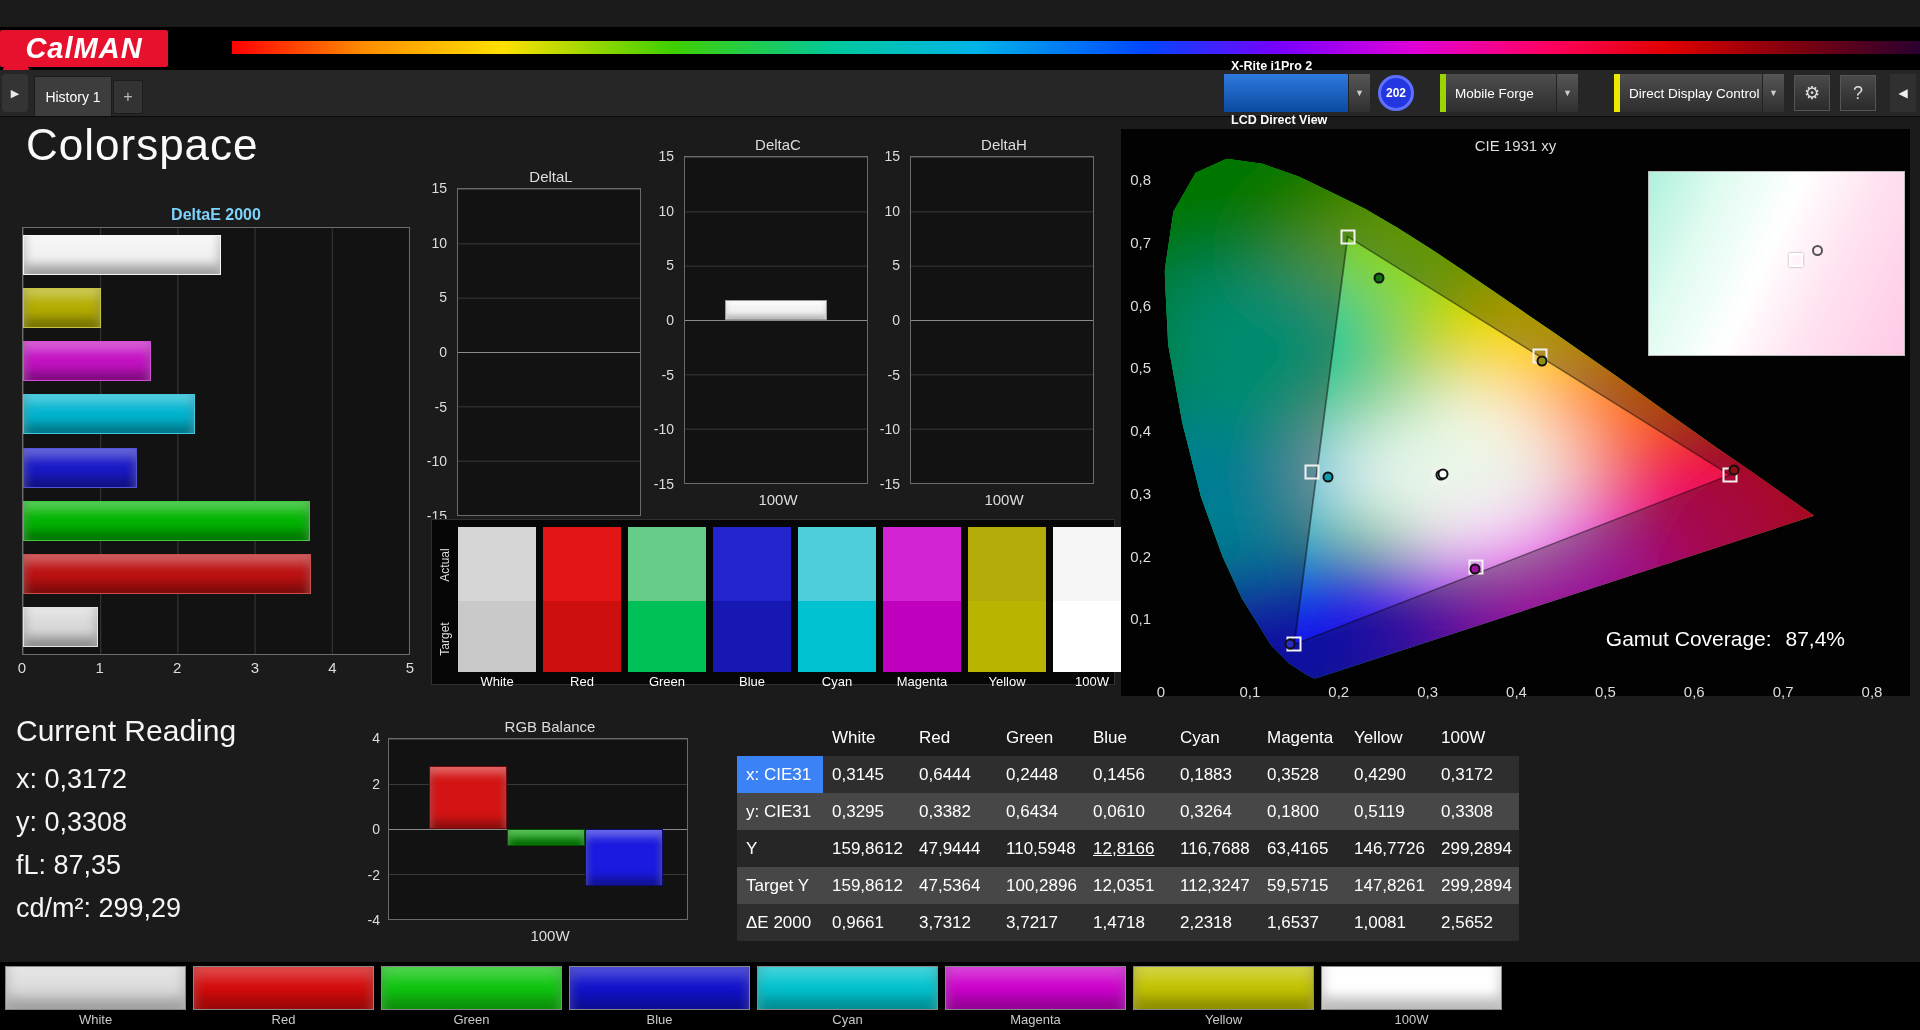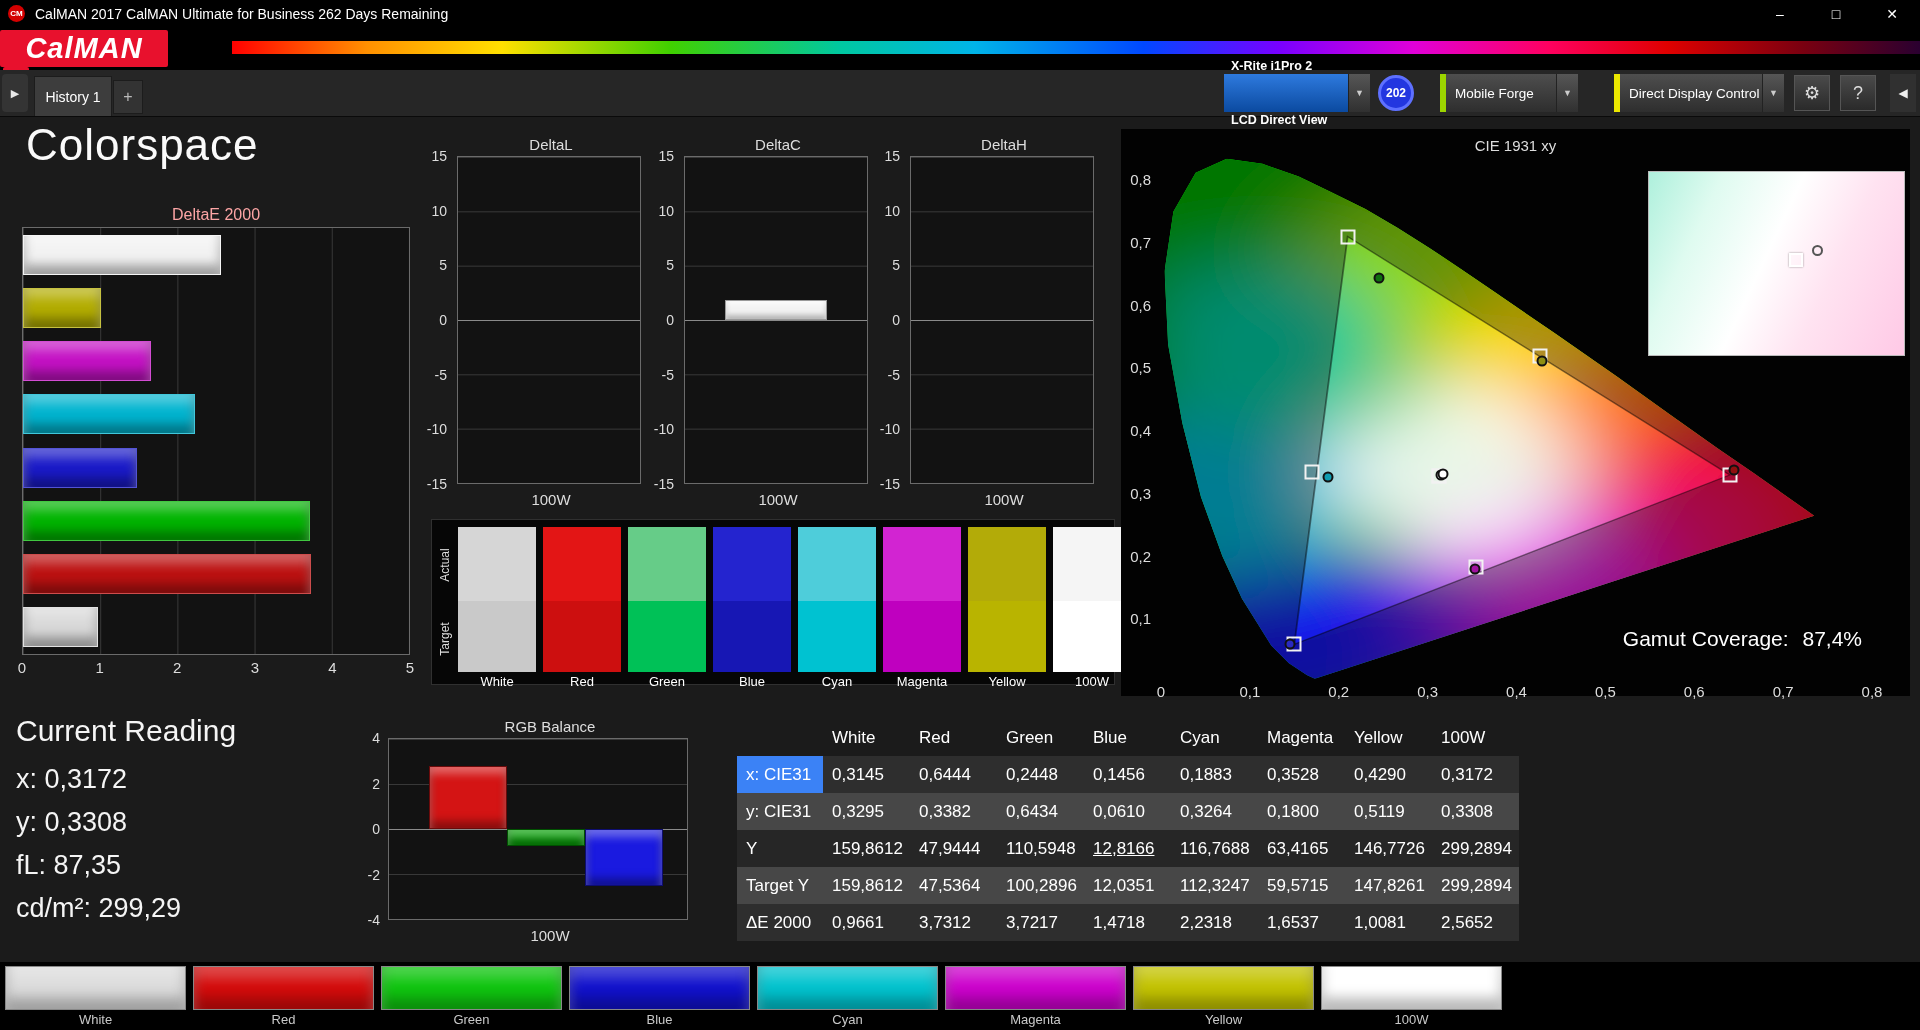--- a/index.html
+++ b/index.html
@@ -33,33 +33,33 @@
   #mf-btn{width:116px;margin-left:26px;border-left:6px solid #9cd400;}
   #ddc-btn{width:148px;margin-left:36px;border-left:6px solid #ece800;}
   .sq-btn{width:36px;height:36px;margin-left:10px;background:linear-gradient(#4a4a4a,#2a2a2a);border:1px solid #555;color:#ddd;font-size:18px;display:flex;align-items:center;justify-content:center;box-sizing:border-box;}
   #right-chev{margin-left:14px;width:26px;height:38px;background:#303030;color:#eee;font-size:12px;display:flex;align-items:center;justify-content:center;}
 
   
   #page-title{position:absolute;left:26px;top:120px;font-size:44px;font-weight:300;color:#fafafa;letter-spacing:1px;}
 
   
   #deltae{position:absolute;left:22px;top:206px;width:388px;}
-  #deltae-title{text-align:center;color:#fca5a5;font-size:16px;height:21px;}
+  #deltae-title{text-align:center;color:#7dd3fc;font-size:16px;height:21px;font-weight:bold;}
   #deltae-plot{position:relative;height:428px;border:1px solid #6b6b6b;background-color:#121212;
     background-image:linear-gradient(to right,#383838 1px,transparent 1px);background-size:20% 100%;
     display:flex;flex-direction:column;justify-content:space-around;box-sizing:border-box;}
   .de-slot{height:40px;display:flex;align-items:center;}
   .de-bar{height:40px;border:1px solid rgba(255,255,255,.25);box-sizing:border-box;
     box-shadow:inset 0 9px 11px rgba(255,255,255,.33), inset 0 -9px 11px rgba(0,0,0,.35);}
   #deltae-xticks{position:relative;height:24px;}
   .de-tick{position:absolute;top:4px;transform:translateX(-50%);color:#ddd;font-size:15px;}
 
   
   .dchart{position:absolute;top:136px;width:230px;}
-  #dchart-l{left:415px;} #dchart-c{left:642px;} #dchart-h{left:868px;}
+  #dchart-l{left:415px;margin-top:32px;} #dchart-c{left:642px;} #dchart-h{left:868px;}
   .dc-title{height:20px;margin-left:42px;text-align:center;color:#ddd;font-size:15px;}
   .dc-row{position:relative;height:328px;}
   .dc-ylabels{position:absolute;left:0;top:0;width:36px;height:100%;}
   .dc-ylab{position:absolute;right:4px;transform:translateY(-50%);color:#ddd;font-size:14px;}
   .dc-plot{position:absolute;left:42px;top:0;width:184px;height:100%;border:1px solid #6b6b6b;background-color:#121212;
     background-image:linear-gradient(to bottom,#383838 1px,transparent 1px);background-size:100% 16.666%;box-sizing:border-box;}
   .dc-zero{position:absolute;left:0;right:0;top:50%;height:1px;background:#8a8a8a;}
   .dc-bar{position:absolute;left:22%;width:56%;background:#f2f2f2;border:1px solid #999;box-sizing:border-box;
     box-shadow:inset 0 4px 5px rgba(255,255,255,.6), inset 0 -4px 5px rgba(0,0,0,.25);}
   .dc-xlabel{margin-left:42px;text-align:center;color:#ddd;font-size:15px;padding-top:7px;}
@@ -81,21 +81,21 @@
   .cie-target{position:absolute;width:15px;height:15px;border:2px solid #f2f2f2;transform:translate(-50%,-50%);box-sizing:border-box;}
   .cie-dot{position:absolute;width:11px;height:11px;border:2px solid #111;border-radius:50%;transform:translate(-50%,-50%);box-sizing:border-box;}
   #cie-inset{position:absolute;left:527px;top:42px;width:257px;height:185px;border:1px solid #bbb;z-index:4;box-sizing:border-box;
     background:linear-gradient(115deg,#aef0dc 0%,#dffbf0 22%,#ffffff 46%,#ffe3f1 68%,#ffc9e6 100%);}
   .inset-square{position:absolute;left:55%;top:44%;width:14px;height:14px;border:2px solid #fff;box-shadow:0 0 2px rgba(0,0,0,.4);box-sizing:border-box;}
   .inset-dot{position:absolute;left:64%;top:40%;width:11px;height:11px;border:2px solid #555;border-radius:50%;box-sizing:border-box;}
   #cie-xticks{position:absolute;left:0;top:554px;width:100%;height:20px;z-index:2;}
   .cie-xt{position:absolute;transform:translateX(-50%);color:#ddd;font-size:15px;}
   #cie-yticks{position:absolute;left:0;top:0;width:36px;height:100%;z-index:2;}
   .cie-yt{position:absolute;right:6px;color:#ddd;font-size:15px;}
-  #gamut{position:absolute;right:48px;top:498px;color:#fff;font-size:21px;z-index:5;}
+  #gamut{position:absolute;right:65px;top:498px;color:#fff;font-size:21px;z-index:5;}
   #gamut span{margin-left:8px;}
 
   
   #current{position:absolute;left:16px;top:714px;color:#f5f5f5;}
   #cr-title{font-size:30px;margin-bottom:16px;}
   .cr-line{font-size:27px;margin-bottom:12px;}
 
   
   #rgb{position:absolute;left:352px;top:718px;width:360px;}
   #rgb-title{height:20px;margin-left:36px;text-align:center;color:#ddd;font-size:15px;}
@@ -117,29 +117,20 @@
   #bottombar{position:absolute;left:0;top:962px;width:1920px;height:68px;background:#000;}
   .patch{position:absolute;top:4px;width:181px;height:44px;border:1px solid #888;box-sizing:border-box;
     box-shadow:inset 0 11px 13px rgba(255,255,255,.26), inset 0 -11px 13px rgba(0,0,0,.28);}
   .patch-label{position:absolute;top:50px;width:181px;text-align:center;color:#c9c9c9;font-size:13px;}
 </style>
 </head>
 <body>
 
 <div id="app">
 
-  <div id="titlebar">
-    <div id="app-icon">CM</div>
-    <div id="title-text">CalMAN 2017 CalMAN Ultimate for Business 262 Days Remaining</div>
-    <div id="win-controls">
-      <div class="win-btn">–</div>
-      <div class="win-btn">□</div>
-      <div class="win-btn">✕</div>
-    </div>
-  </div>
 
   <div id="logobar">
     <div id="logo">
       <div id="logo-main">CalMAN</div>
       <div id="logo-dd">▼</div>
     </div>
     <div id="rainbow"></div>
   </div>
 
   <div id="tabbar">

